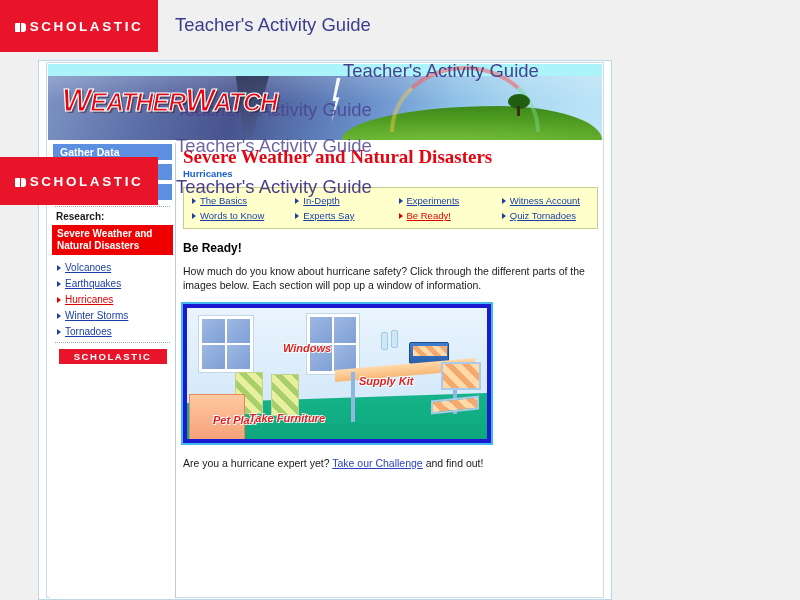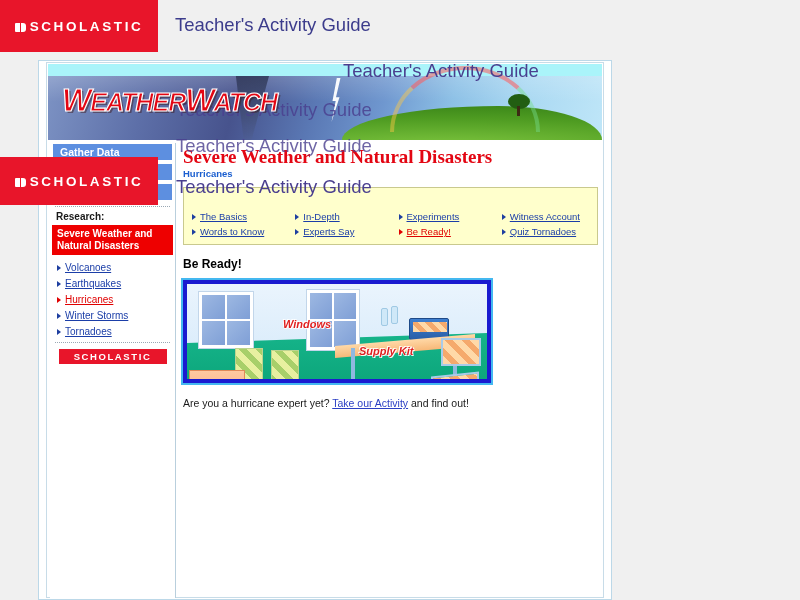--- a/index.html
+++ b/index.html
@@ -190,21 +190,21 @@
   .title-red {
     font-family: "Liberation Serif", serif; font-size: 19px; font-weight: bold;
     color: #e30613; margin: 0 0 1px 0; line-height: 21px;
   }
   .subtitle-blue {
     font-size: 9.5px; font-weight: bold; color: #1b5fd0; margin-bottom: 8px;
     font-family: "Liberation Sans", sans-serif;
   }
   .navbox {
     background: #ffffcc; border: 1px solid #c9c98e; width: 415px;
-    padding: 21px 0 5px 0; margin-bottom: 12px;
+    padding: 5px 0 5px 0; margin-bottom: 12px;
   }
   .navrow { display: flex; }
   .navcell {
     width: 25%; display: flex; align-items: center; padding: 2px 0 2px 8px;
     font-size: 9.5px; font-family: "Liberation Sans", sans-serif;
   }
   .navcell .bullet { border-left-color: #1e3fa0; }
   .navcell a { color: #1b3ea8; text-decoration: underline; }
   .navcell.active .bullet { border-left-color: #e00000; }
   .navcell.active a { color: #e00000; }
@@ -214,21 +214,21 @@
     font-family: "Liberation Sans", sans-serif;
   }
   .body-text {
     font-size: 10.5px; line-height: 14px; color: #1a1a1a; margin: 0 0 12px 0;
     width: 405px; font-family: "Liberation Sans", sans-serif;
   }
   .body-text a { color: #2b3fc4; text-decoration: underline; }
 
   
   .illus {
-    position: relative; width: 308px; height: 103px;
+    position: relative; width: 308px; height: 139px;
     border: 4px solid #1a1ad0; background: #0f172a; overflow: hidden;
     margin-bottom: 13px;
     box-shadow: 0 0 0 2px #44b8f0;
   }
   .wall {
     position:absolute; left:0; top:0; width:100%; height:95px;
     background: linear-gradient(to bottom, #eaf4fd, #d4e9fa);
   }
   .floor {
     position:absolute; left:0; bottom:0; width:100%; height:46px;
@@ -292,21 +292,21 @@
   .hotspot-label {
     position: absolute; color: #e02020; font-weight: bold; font-style: italic;
     font-size: 11px; line-height: 12px;
     -webkit-text-stroke: 0.9px #ffffff;
     paint-order: stroke fill;
     text-shadow: 1px 1px 0 rgba(255,255,255,.9), -1px -1px 0 rgba(255,255,255,.9);
     font-family: "Liberation Sans", sans-serif;
     white-space: nowrap; cursor: pointer;
   }
   .hs-windows { left: 96px; top: 34px; }
-  .hs-supply  { left: 172px; top: 61px; }
+  .hs-supply  { left: 172px; top: 67px; }
   .hs-pet     { left: 26px;  top: 106px; }
   .hs-lawn    { left: 62px;  top: 104px; text-align:center; }
 </style>
 </head>
 <body>
 
 <div id="root">
 
   <div class="site-header">
     <div class="logo-block">
@@ -408,20 +408,21 @@
           <a href="#">Be Ready!</a>
         </div>
         <div class="navcell">
           <span class="bullet"></span>
           <a href="#">Quiz Tornadoes</a>
         </div>
       </div>
     </div>
 
     <div class="section-head">Be Ready!</div>
+    <p class="body-text">How much do you know about hurricane safety? Click through the different parts of the images below. Each section will pop up a window of information.</p>
 
     <div class="illus">
       <div class="wall"></div>
       <div class="floor"></div>
 
       <div class="window w1">
         <div class="pane" style="left:0;top:0;width:23px;height:24px;"></div>
         <div class="pane" style="right:0;top:0;width:23px;height:24px;"></div>
         <div class="pane" style="left:0;bottom:0;width:23px;height:24px;"></div>
         <div class="pane" style="right:0;bottom:0;width:23px;height:24px;"></div>
@@ -454,21 +455,21 @@
       </div>
 
       <div class="box"></div>
 
       <div class="hotspot-label hs-windows">Windows</div>
       <div class="hotspot-label hs-supply">Supply Kit</div>
       <div class="hotspot-label hs-pet">Pet Plan</div>
       <div class="hotspot-label hs-lawn">Take Furniture</div>
     </div>
 
-    <p class="body-text"><span>Are you a hurricane expert yet? </span><a href="#">Take our Activity</a><span> and find out!</span></p>
+    <p class="body-text"><span>Are you a hurricane expert yet? </span><a href="#">Take our Challenge</a><span> and find out!</span></p>
   </div>
 
   <div class="ghost ghost-1">Teacher's Activity Guide</div>
   <div class="ghost ghost-2">Teacher's Activity Guide</div>
   <div class="ghost ghost-3">Teacher's Activity Guide</div>
   <div class="ghost ghost-4">Teacher's Activity Guide</div>
 
   <div class="logo-block-overlay">
     <span class="logo-wordmark"><span class="logo-book"></span><span>SCHOLASTIC</span></span>
   </div>

